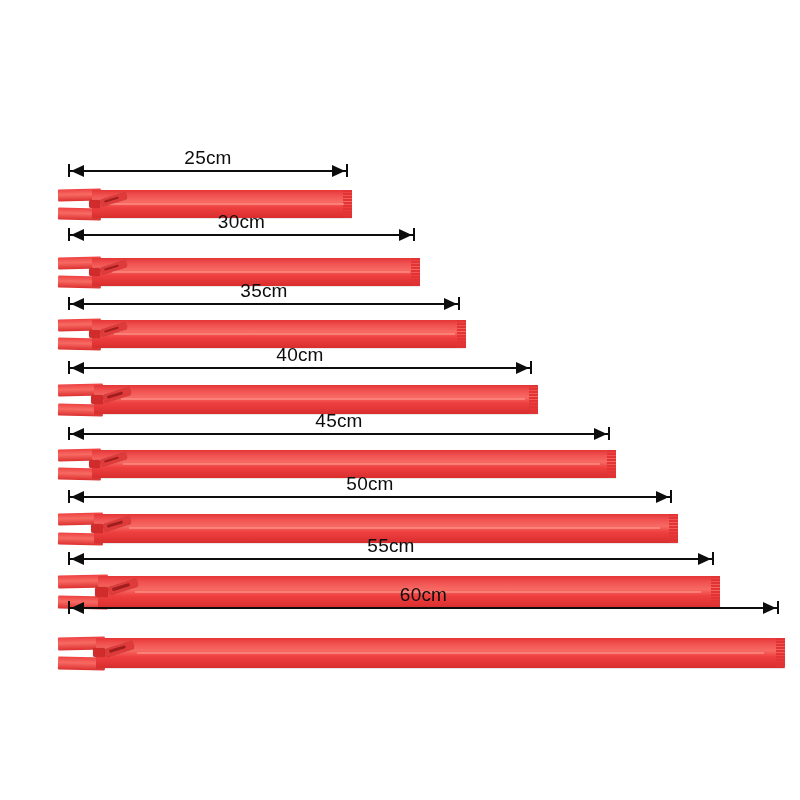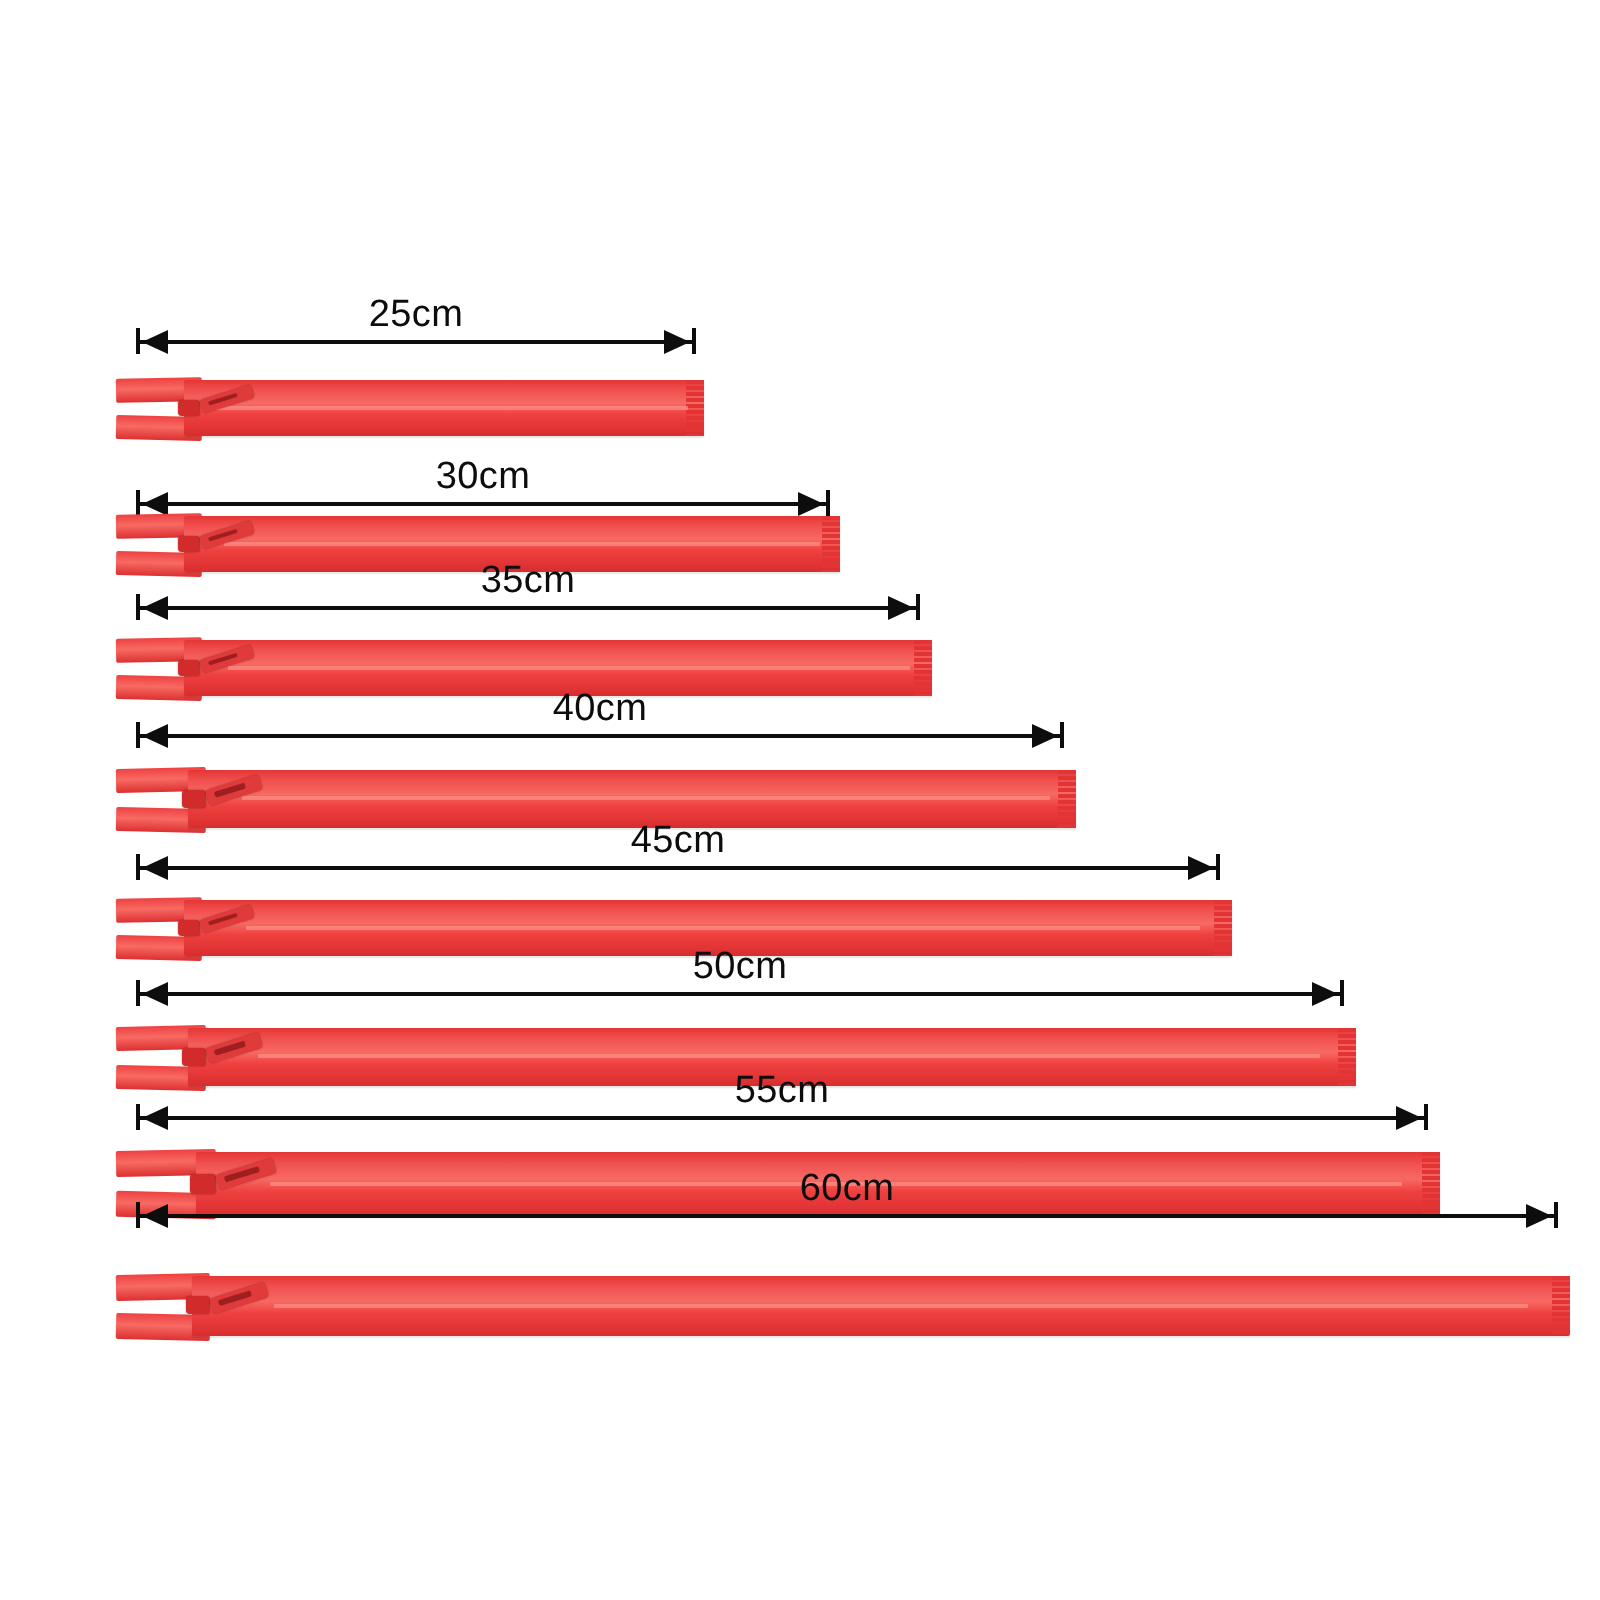--- a/index.html
+++ b/index.html
@@ -140,21 +140,21 @@
         <div class="tape tail top" style="width: 43px;"></div>
         <div class="tape tail bot" style="width: 43px;"></div>
         <div class="tape body" style="left: 34px;">
           <div class="fray"></div>
         </div>
         <div class="slider" style="left: 31px; top: 10px; width: 11px; height: 8px;"></div>
         <div class="pull" style="left: 42px; top: 6px; width: 27px; height: 7px;"></div>
       </div>
     </div>
     <div class="row">
-      <div class="dim" style="left: 68px; top: 236px; width: 347px; text-decoration: underline;">
+      <div class="dim" style="left: 68px; top: 219px; width: 347px; text-decoration: underline;">
         <div class="dim-label">30cm</div>
         <div class="dim-line"></div>
         <div class="cap l"></div>
         <div class="arw l"></div>
         <div class="cap r"></div>
         <div class="arw r"></div>
       </div>
       <div class="zip" style="left: 58px; top: 258px; width: 362px; height: 28px;">
         <div class="tape tail top" style="width: 43px;"></div>
         <div class="tape tail bot" style="width: 43px;"></div>

